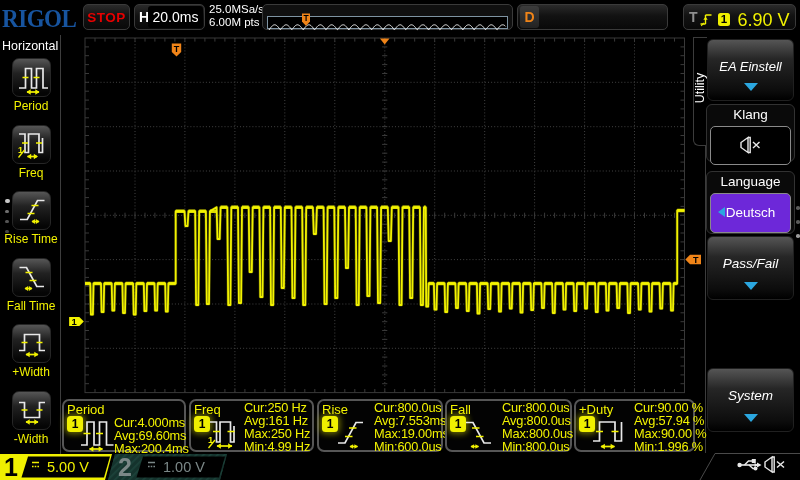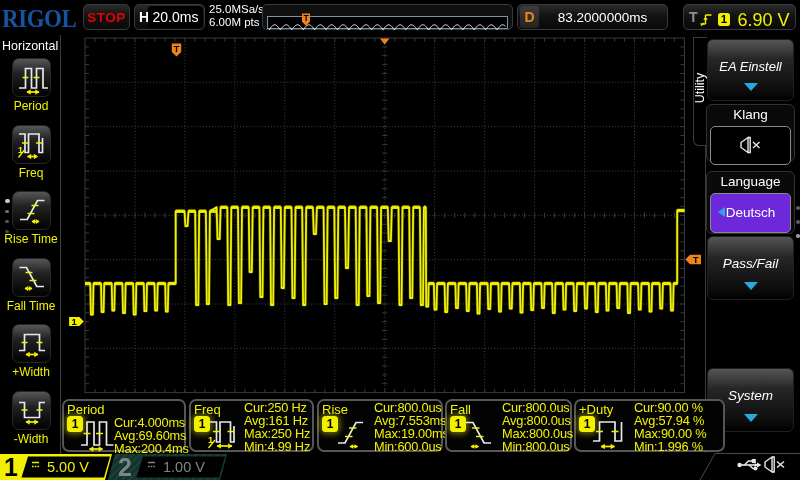--- a/index.html
+++ b/index.html
@@ -31,21 +31,20 @@
   <div class="abs" style="left:4px;top:11px;width:241px;height:13px;background:#000;border:1px solid #7e93a2;box-sizing:border-box;"></div>
   <svg class="abs" style="left:0;top:0;" width="251" height="26" viewBox="0 0 251 26">
     <path d="M6.0,25.0 L6.7,24.0 L7.4,23.0 L8.1,22.2 L8.8,21.4 L9.5,20.7 L10.2,20.2 L10.9,19.9 L11.6,19.8 L12.3,19.9 L13.0,20.1 L13.7,20.6 L14.4,21.2 L15.1,21.9 L15.8,22.8 L16.5,23.7 L17.2,24.7 L17.9,24.3 L18.6,23.3 L19.3,22.4 L20.0,21.6 L20.7,20.9 L21.4,20.4 L22.1,20.0 L22.8,19.8 L23.5,19.8 L24.2,20.0 L24.9,20.4 L25.6,21.0 L26.3,21.7 L27.0,22.5 L27.7,23.4 L28.4,24.4 L29.1,24.6 L29.8,23.6 L30.5,22.7 L31.2,21.8 L31.9,21.1 L32.6,20.5 L33.3,20.1 L34.0,19.8 L34.7,19.8 L35.4,20.0 L36.1,20.3 L36.8,20.8 L37.5,21.5 L38.2,22.3 L38.9,23.2 L39.6,24.1 L40.3,24.9 L41.0,23.9 L41.7,22.9 L42.4,22.0 L43.1,21.3 L43.8,20.6 L44.5,20.2 L45.2,19.9 L45.9,19.8 L46.6,19.9 L47.3,20.2 L48.0,20.6 L48.7,21.3 L49.4,22.0 L50.1,22.9 L50.8,23.9 L51.5,24.9 L52.2,24.1 L52.9,23.2 L53.6,22.3 L54.3,21.5 L55.0,20.8 L55.7,20.3 L56.4,20.0 L57.1,19.8 L57.8,19.8 L58.5,20.1 L59.2,20.5 L59.9,21.1 L60.6,21.8 L61.3,22.7 L62.0,23.6 L62.7,24.6 L63.4,24.4 L64.1,23.4 L64.8,22.5 L65.5,21.7 L66.2,21.0 L66.9,20.4 L67.6,20.0 L68.3,19.8 L69.0,19.8 L69.7,20.0 L70.4,20.4 L71.1,20.9 L71.8,21.6 L72.5,22.4 L73.2,23.3 L73.9,24.3 L74.6,24.7 L75.3,23.7 L76.0,22.8 L76.7,21.9 L77.4,21.2 L78.1,20.6 L78.8,20.1 L79.5,19.9 L80.2,19.8 L80.9,19.9 L81.6,20.2 L82.3,20.7 L83.0,21.4 L83.7,22.2 L84.4,23.0 L85.1,24.0 L85.8,25.0 L86.5,24.0 L87.2,23.0 L87.9,22.2 L88.6,21.4 L89.3,20.7 L90.0,20.2 L90.7,19.9 L91.4,19.8 L92.1,19.9 L92.8,20.1 L93.5,20.6 L94.2,21.2 L94.9,21.9 L95.6,22.8 L96.3,23.7 L97.0,24.7 L97.7,24.3 L98.4,23.3 L99.1,22.4 L99.8,21.6 L100.5,20.9 L101.2,20.4 L101.9,20.0 L102.6,19.8 L103.3,19.8 L104.0,20.0 L104.7,20.4 L105.4,21.0 L106.1,21.7 L106.8,22.5 L107.5,23.4 L108.2,24.4 L108.9,24.6 L109.6,23.6 L110.3,22.7 L111.0,21.8 L111.7,21.1 L112.4,20.5 L113.1,20.1 L113.8,19.8 L114.5,19.8 L115.2,20.0 L115.9,20.3 L116.6,20.8 L117.3,21.5 L118.0,22.3 L118.7,23.2 L119.4,24.1 L120.1,24.9 L120.8,23.9 L121.5,22.9 L122.2,22.0 L122.9,21.3 L123.6,20.6 L124.3,20.2 L125.0,19.9 L125.7,19.8 L126.4,19.9 L127.1,20.2 L127.8,20.6 L128.5,21.3 L129.2,22.0 L129.9,22.9 L130.6,23.9 L131.3,24.9 L132.0,24.1 L132.7,23.2 L133.4,22.3 L134.1,21.5 L134.8,20.8 L135.5,20.3 L136.2,20.0 L136.9,19.8 L137.6,19.8 L138.3,20.1 L139.0,20.5 L139.7,21.1 L140.4,21.8 L141.1,22.7 L141.8,23.6 L142.5,24.6 L143.2,24.4 L143.9,23.4 L144.6,22.5 L145.3,21.7 L146.0,21.0 L146.7,20.4 L147.4,20.0 L148.1,19.8 L148.8,19.8 L149.5,20.0 L150.2,20.4 L150.9,20.9 L151.6,21.6 L152.3,22.4 L153.0,23.3 L153.7,24.3 L154.4,24.7 L155.1,23.7 L155.8,22.8 L156.5,21.9 L157.2,21.2 L157.9,20.6 L158.6,20.1 L159.3,19.9 L160.0,19.8 L160.7,19.9 L161.4,20.2 L162.1,20.7 L162.8,21.4 L163.5,22.2 L164.2,23.0 L164.9,24.0 L165.6,25.0 L166.3,24.0 L167.0,23.0 L167.7,22.2 L168.4,21.4 L169.1,20.7 L169.8,20.2 L170.5,19.9 L171.2,19.8 L171.9,19.9 L172.6,20.1 L173.3,20.6 L174.0,21.2 L174.7,21.9 L175.4,22.8 L176.1,23.7 L176.8,24.7 L177.5,24.3 L178.2,23.3 L178.9,22.4 L179.6,21.6 L180.3,20.9 L181.0,20.4 L181.7,20.0 L182.4,19.8 L183.1,19.8 L183.8,20.0 L184.5,20.4 L185.2,21.0 L185.9,21.7 L186.6,22.5 L187.3,23.4 L188.0,24.4 L188.7,24.6 L189.4,23.6 L190.1,22.7 L190.8,21.8 L191.5,21.1 L192.2,20.5 L192.9,20.1 L193.6,19.8 L194.3,19.8 L195.0,20.0 L195.7,20.3 L196.4,20.8 L197.1,21.5 L197.8,22.3 L198.5,23.2 L199.2,24.1 L199.9,24.9 L200.6,23.9 L201.3,22.9 L202.0,22.0 L202.7,21.3 L203.4,20.6 L204.1,20.2 L204.8,19.9 L205.5,19.8 L206.2,19.9 L206.9,20.2 L207.6,20.6 L208.3,21.3 L209.0,22.0 L209.7,22.9 L210.4,23.9 L211.1,24.9 L211.8,24.1 L212.5,23.2 L213.2,22.3 L213.9,21.5 L214.6,20.8 L215.3,20.3 L216.0,20.0 L216.7,19.8 L217.4,19.8 L218.1,20.1 L218.8,20.5 L219.5,21.1 L220.2,21.8 L220.9,22.7 L221.6,23.6 L222.3,24.6 L223.0,24.4 L223.7,23.4 L224.4,22.5 L225.1,21.7 L225.8,21.0 L226.5,20.4 L227.2,20.0 L227.9,19.8 L228.6,19.8 L229.3,20.0 L230.0,20.4 L230.7,20.9 L231.4,21.6 L232.1,22.4 L232.8,23.3 L233.5,24.3 L234.2,24.7 L234.9,23.7 L235.6,22.8 L236.3,21.9 L237.0,21.2 L237.7,20.6 L238.4,20.1 L239.1,19.9 L239.8,19.8 L240.5,19.9 L241.2,20.2 L241.9,20.7 L242.6,21.4" fill="none" stroke="#e8e8e8" stroke-width="1"></path>
     <path d="M39,8.5 h8 v8 l-4,4.5 l-4,-4.5 z" fill="#f08418"></path>
     <text x="43" y="16" font-size="8.5" font-weight="bold" fill="#000" text-anchor="middle">T</text>
   </svg>
 </div>
 <div class="chip" style="left:517px;width:151px;">
   <div class="abs" style="left:2px;top:1px;width:19px;height:22px;background:linear-gradient(180deg,#3c3c3c,#222);border-radius:3px;"></div>
   <span style="position:absolute;left:2px;width:19px;top:4px;text-align:center;color:#f08418;font-weight:bold;font-size:14px;">D</span>
-  <span style="position:absolute;left:24px;right:4px;top:4.5px;text-align:center;color:#fff;font-size:13.5px;">83.2000000ms</span>
 </div>
 <div class="chip" style="left:683px;width:113px;">
   <span style="position:absolute;left:5px;top:4px;color:#909090;font-weight:bold;font-size:14px;">T</span>
   <svg class="abs" style="left:15px;top:5px;" width="18" height="18" viewBox="0 0 18 18">
     <path d="M1.5,14 h5 M6.5,14 v-9 M6.5,5 h6" fill="none" stroke="#f2f200" stroke-width="1.4"></path>
     <path d="M6.5,6.8 l-2.2,3 h4.4 z" fill="#f2f200"></path>
     <path d="M2.2,16 l2.6,-3.2" stroke="#f2f200" stroke-width="1.1"></path>
   </svg>
   <div class="abs" style="left:34px;top:8px;width:12px;height:13px;background:#f0f000;border-radius:2.5px;color:#000;font-weight:bold;font-size:11.5px;text-align:center;line-height:13px;">1</div>
   <span style="position:absolute;left:52px;right:4px;top:5px;text-align:center;color:#f2f200;font-size:18px;">6.90 V</span>
@@ -247,21 +246,21 @@
       <div class="pb">1</div>
       <svg width="40" height="37" viewBox="0 0 40 37" class="abs" style="left:15px;top:14px;">
 <path d="M4,7.5 H11 L22,28 H29" fill="none" stroke="#e8e8e8" stroke-width="1.7"></path>
 <path d="M10,13 h7.5 M14,21.5 h7.5" stroke="#f2f200" stroke-width="1.7"></path>
 <path d="M9,31.5 h7.5" stroke="#f2f200" stroke-width="1.6"></path>
 <path d="M8.5,31.5 l3.6,-2.3 v4.6 z" fill="#f2f200"></path>
         <path d="M17,31.5 l-3.6,-2.3 v4.6 z" fill="#f2f200"></path>
       </svg>
       <div class="pv" style="left:55px;top:0px;">Cur:800.0us<br>Avg:800.0us<br>Max:800.0us<br>Min:800.0us</div>
     </div>
-<div class="pnl" style="left:574px;width:151px;">
+<div class="pnl" style="left:574px;width:121px;">
       <div class="pl">+Duty</div>
       <div class="pb">1</div>
       <svg width="42" height="37" viewBox="0 0 42 37" class="abs" style="left:15px;top:14px;">
 <path d="M2,26 H8.5 V7 H24 V26 H30.5 V7" fill="none" stroke="#e8e8e8" stroke-width="1.7"></path>
 <path d="M5,16.5 h7 M20.5,16.5 h7" stroke="#f2f200" stroke-width="1.7"></path>
 <path d="M10,31.5 h13.5" stroke="#f2f200" stroke-width="1.7"></path>
 <path d="M9.5,31.5 l4.4,-2.8 v5.6 z" fill="#f2f200"></path>
         <path d="M24,31.5 l-4.4,-2.8 v5.6 z" fill="#f2f200"></path>
       </svg>
       <div class="pv" style="left:58px;top:0px;">Cur:90.00 %<br>Avg:57.94 %<br>Max:90.00 %<br>Min:1.996 %</div>

